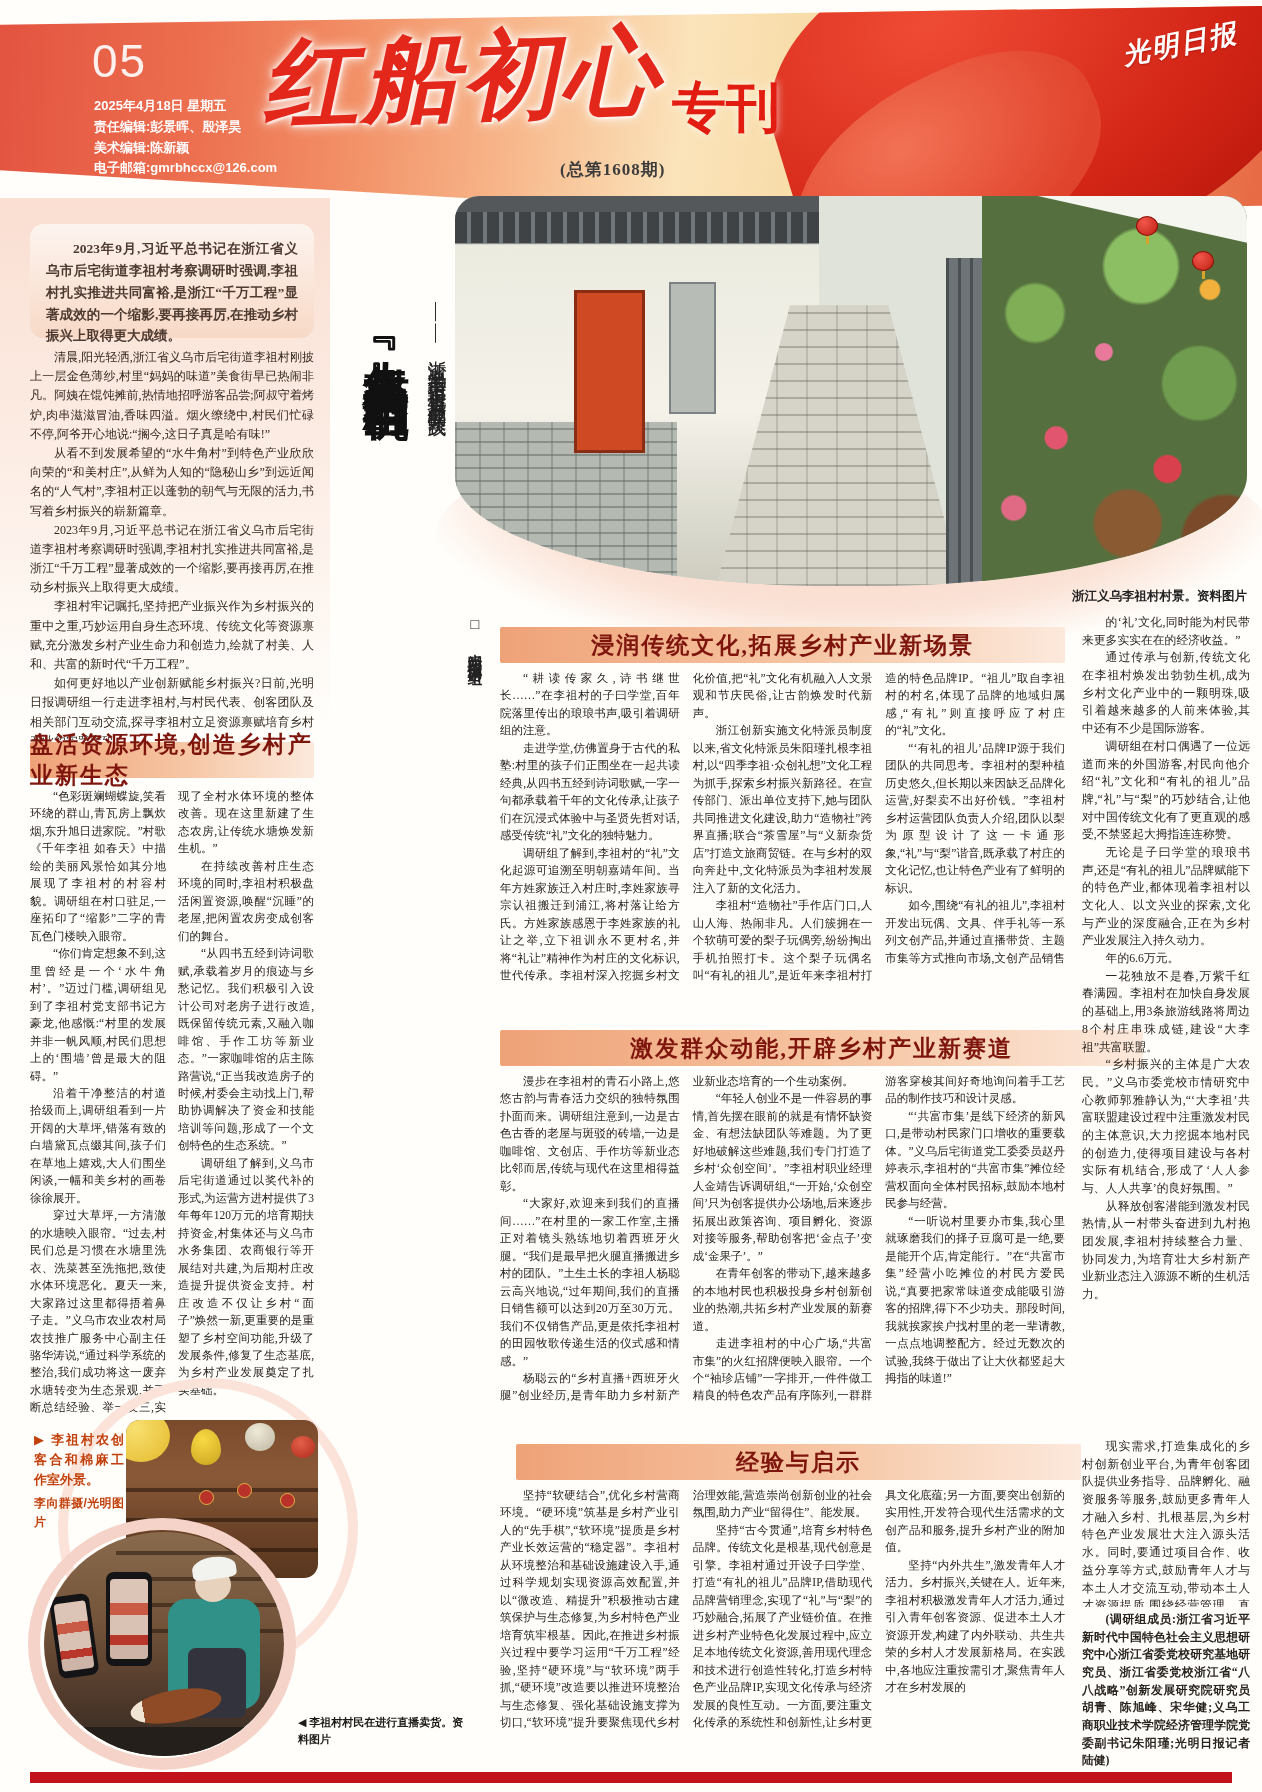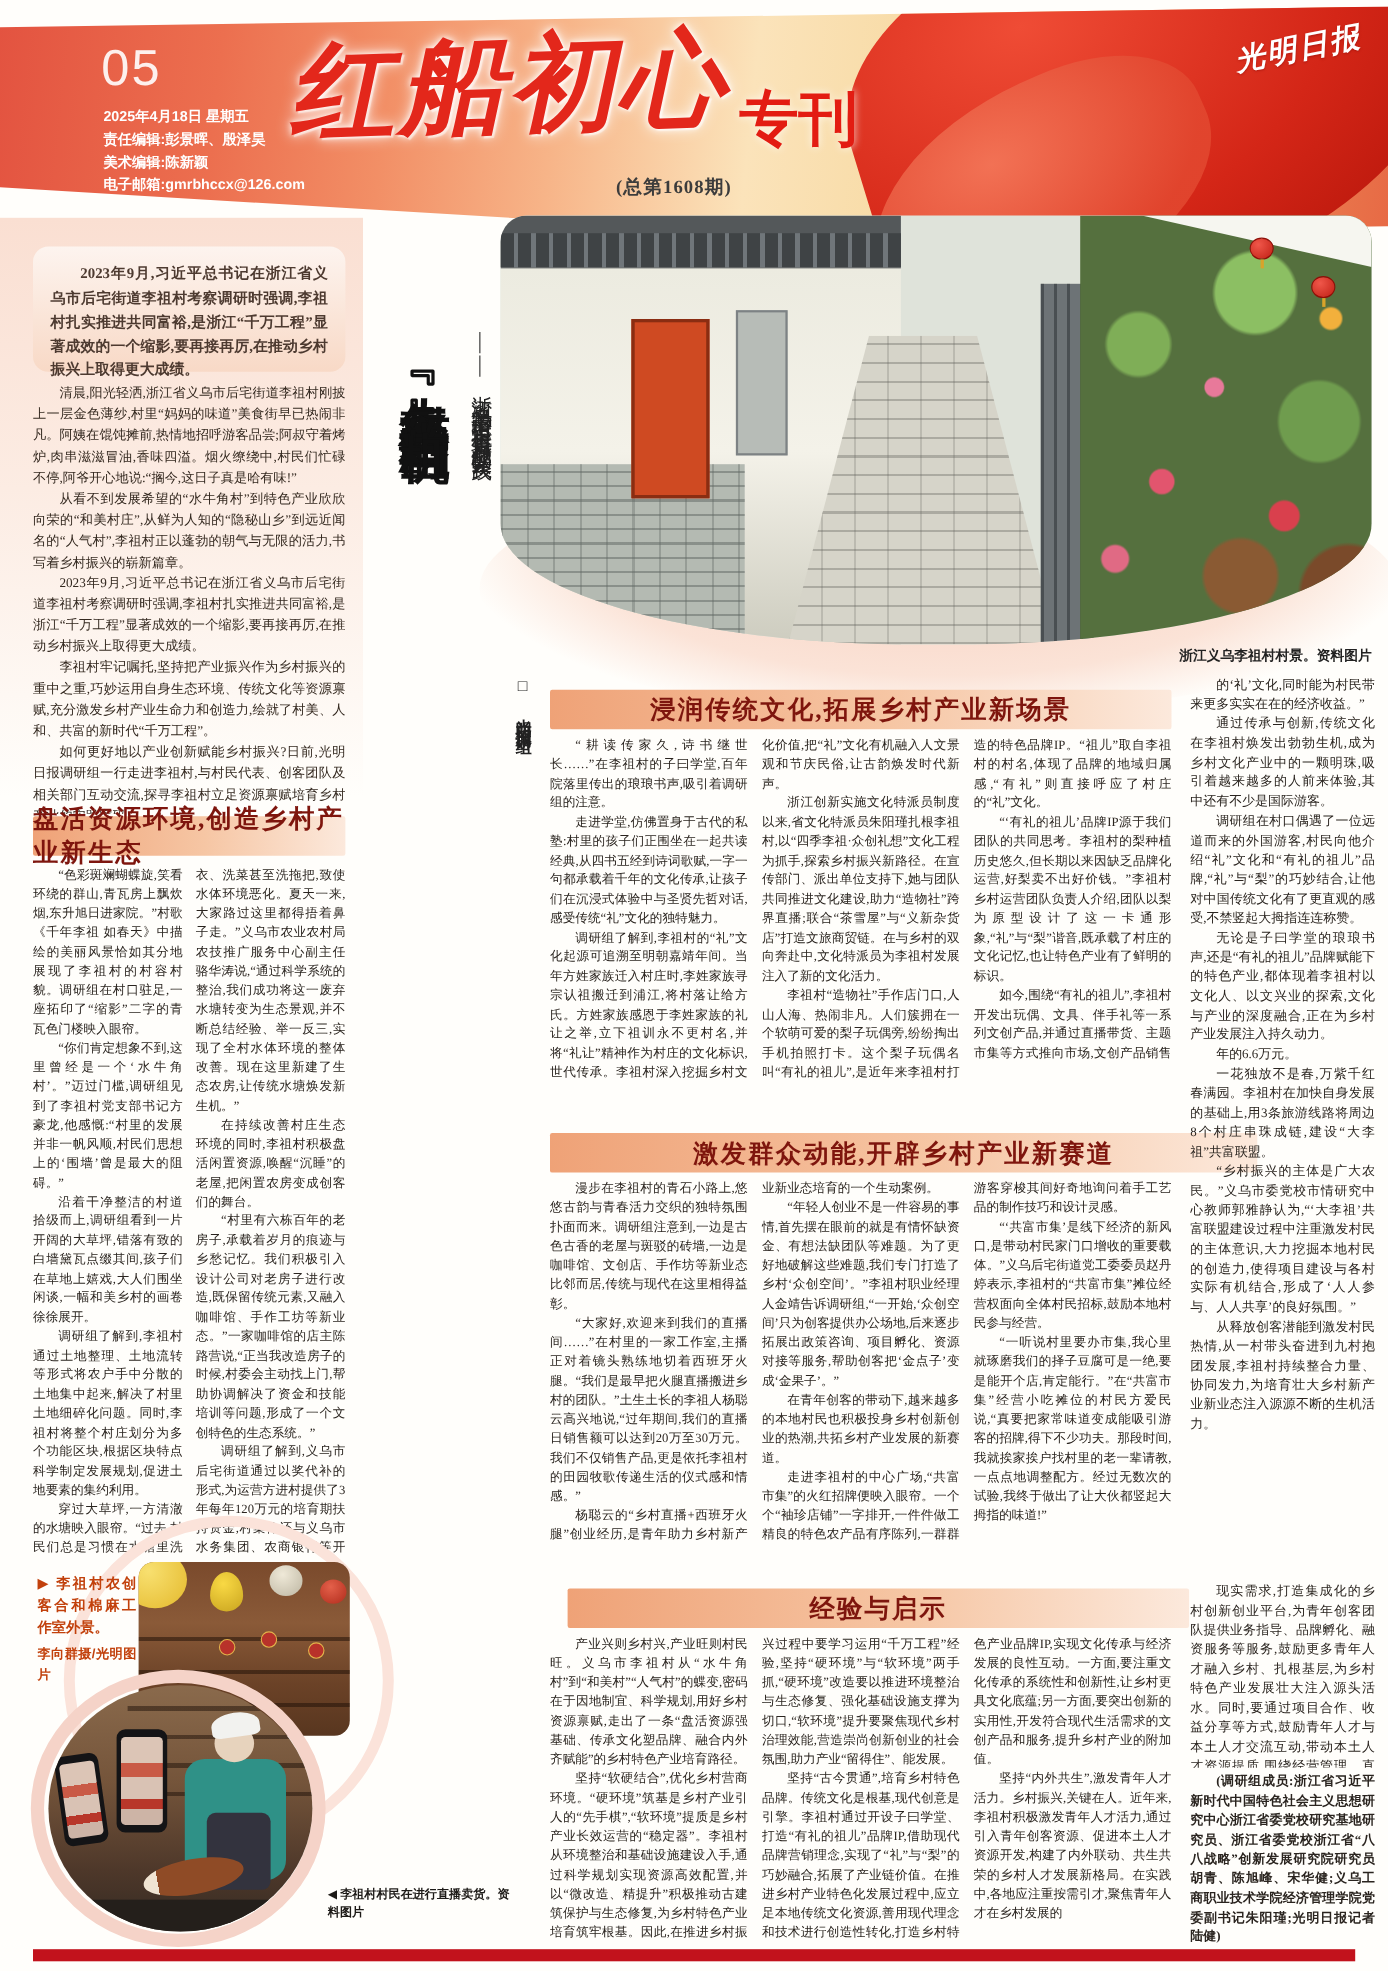--- a/index.html
+++ b/index.html
@@ -193,24 +193,23 @@
   </div>
   <div class="photo-caption-top" data-name="photo-caption">浙江义乌李祖村村景。资料图片</div>
 
   <div class="band" style="left:30px;top:742px;width:284px;" data-name="section-band-resources">
     <span data-name="section-title">盘活资源环境,创造乡村产业新生态</span>
   </div>
   <div class="body-text cols2" style="left:30px;top:788px;width:284px;height:634px;" data-name="section-body-resources">
       <p data-name="paragraph">“色彩斑斓蝴蝶旋,笑看环绕的群山,青瓦房上飘炊烟,东升旭日进家院。”村歌《千年李祖 如春天》中描绘的美丽风景恰如其分地展现了李祖村的村容村貌。调研组在村口驻足,一座拓印了“缩影”二字的青瓦色门楼映入眼帘。</p>
       <p data-name="paragraph">“你们肯定想象不到,这里曾经是一个‘水牛角村’。”迈过门槛,调研组见到了李祖村党支部书记方豪龙,他感慨:“村里的发展并非一帆风顺,村民们思想上的‘围墙’曾是最大的阻碍。”</p>
       <p data-name="paragraph">沿着干净整洁的村道拾级而上,调研组看到一片开阔的大草坪,错落有致的白墙黛瓦点缀其间,孩子们在草地上嬉戏,大人们围坐闲谈,一幅和美乡村的画卷徐徐展开。</p>
-      <p data-name="paragraph">调研组了解到,李祖村通过土地整理、土地流转等形式将农户手中分散的土地集中起来,解决了村里土地细碎化问题。同时,李祖村将整个村庄划分为多个功能区块,根据区块特点科学制定发展规划,促进土地要素的集约利用。</p>
       <p data-name="paragraph">穿过大草坪,一方清澈的水塘映入眼帘。“过去,村民们总是习惯在水塘里洗衣、洗菜甚至洗拖把,致使水体环境恶化。夏天一来,大家路过这里都得捂着鼻子走。”义乌市农业农村局农技推广服务中心副主任骆华涛说,“通过科学系统的整治,我们成功将这一废弃水塘转变为生态景观,并不断总结经验、举一反三,实现了全村水体环境的整体改善。现在这里新建了生态农房,让传统水塘焕发新生机。”</p>
       <p data-name="paragraph">在持续改善村庄生态环境的同时,李祖村积极盘活闲置资源,唤醒“沉睡”的老屋,把闲置农房变成创客们的舞台。</p>
-      <p data-name="paragraph">“村里有六栋百年的老房子,承载着岁月的痕迹与乡愁记忆。我们积极引入设计公司对老房子进行改造,既保留传统元素,又融入咖啡馆、手作工坊等新业态。”一家咖啡馆的店主陈路营说,“正当我改造房子的时候,村委会主动找上门,帮助协调解决了资金和技能培训等问题,形成了一个文创特色的生态系统。”</p>
+      <p data-name="paragraph">“从四书五经到诗词歌赋,承载着岁月的痕迹与乡愁记忆。我们积极引入设计公司对老房子进行改造,既保留传统元素,又融入咖啡馆、手作工坊等新业态。”一家咖啡馆的店主陈路营说,“正当我改造房子的时候,村委会主动找上门,帮助协调解决了资金和技能培训等问题,形成了一个文创特色的生态系统。”</p>
       <p data-name="paragraph">调研组了解到,义乌市后宅街道通过以奖代补的形式,为运营方进村提供了3年每年120万元的培育期扶持资金,村集体还与义乌市水务集团、农商银行等开展结对共建,为后期村庄改造提升提供资金支持。村庄改造不仅让乡村“面子”焕然一新,更重要的是重塑了乡村空间功能,升级了发展条件,修复了生态基底,为乡村产业发展奠定了扎实基础。</p>
     </div>
 
   <div class="band" style="left:500px;top:627px;width:565px;" data-name="section-band-culture">
     <span data-name="section-title">浸润传统文化,拓展乡村产业新场景</span>
   </div>
   <div class="body-text cols3" style="left:500px;top:670px;width:565px;height:330px;" data-name="section-body-culture">
       <p data-name="paragraph">“耕读传家久,诗书继世长……”在李祖村的子曰学堂,百年院落里传出的琅琅书声,吸引着调研组的注意。</p>
       <p data-name="paragraph">走进学堂,仿佛置身于古代的私塾:村里的孩子们正围坐在一起共读经典,从四书五经到诗词歌赋,一字一句都承载着千年的文化传承,让孩子们在沉浸式体验中与圣贤先哲对话,感受传统“礼”文化的独特魅力。</p>
       <p data-name="paragraph">调研组了解到,李祖村的“礼”文化起源可追溯至明朝嘉靖年间。当年方姓家族迁入村庄时,李姓家族寻宗认祖搬迁到浦江,将村落让给方氏。方姓家族感恩于李姓家族的礼让之举,立下祖训永不更村名,并将“礼让”精神作为村庄的文化标识,世代传承。李祖村深入挖掘乡村文化价值,把“礼”文化有机融入人文景观和节庆民俗,让古韵焕发时代新声。</p>
@@ -231,21 +230,20 @@
       <p data-name="paragraph">在青年创客的带动下,越来越多的本地村民也积极投身乡村创新创业的热潮,共拓乡村产业发展的新赛道。</p>
       <p data-name="paragraph">走进李祖村的中心广场,“共富市集”的火红招牌便映入眼帘。一个个“袖珍店铺”一字排开,一件件做工精良的特色农产品有序陈列,一群群游客穿梭其间好奇地询问着手工艺品的制作技巧和设计灵感。</p>
       <p data-name="paragraph">“‘共富市集’是线下经济的新风口,是带动村民家门口增收的重要载体。”义乌后宅街道党工委委员赵丹婷表示,李祖村的“共富市集”摊位经营权面向全体村民招标,鼓励本地村民参与经营。</p>
       <p data-name="paragraph">“一听说村里要办市集,我心里就琢磨我们的择子豆腐可是一绝,要是能开个店,肯定能行。”在“共富市集”经营小吃摊位的村民方爱民说,“真要把家常味道变成能吸引游客的招牌,得下不少功夫。那段时间,我就挨家挨户找村里的老一辈请教,一点点地调整配方。经过无数次的试验,我终于做出了让大伙都竖起大拇指的味道!”</p>
     </div>
 
   <div class="band" style="left:516px;top:1444px;width:565px;" data-name="section-band-lessons">
     <span data-name="section-title">经验与启示</span>
   </div>
   <div class="body-text cols3" style="left:500px;top:1487px;width:565px;height:280px;" data-name="section-body-lessons">
-      <p data-name="paragraph">产业兴则乡村兴,产业旺则村民旺。义乌市李祖村从“水牛角村”到“和美村”“人气村”的蝶变,密码在于因地制宜、科学规划,用好乡村资源禀赋,走出了一条“盘活资源强基础、传承文化塑品牌、融合内外齐赋能”的乡村特色产业培育路径。</p>
       <p data-name="paragraph">坚持“软硬结合”,优化乡村营商环境。“硬环境”筑基是乡村产业引人的“先手棋”,“软环境”提质是乡村产业长效运营的“稳定器”。李祖村从环境整治和基础设施建设入手,通过科学规划实现资源高效配置,并以“微改造、精提升”积极推动古建筑保护与生态修复,为乡村特色产业培育筑牢根基。因此,在推进乡村振兴过程中要学习运用“千万工程”经验,坚持“硬环境”与“软环境”两手抓,“硬环境”改造要以推进环境整治与生态修复、强化基础设施支撑为切口,“软环境”提升要聚焦现代乡村治理效能,营造崇尚创新创业的社会氛围,助力产业“留得住”、能发展。</p>
       <p data-name="paragraph">坚持“古今贯通”,培育乡村特色品牌。传统文化是根基,现代创意是引擎。李祖村通过开设子曰学堂、打造“有礼的祖儿”品牌IP,借助现代品牌营销理念,实现了“礼”与“梨”的巧妙融合,拓展了产业链价值。在推进乡村产业特色化发展过程中,应立足本地传统文化资源,善用现代理念和技术进行创造性转化,打造乡村特色产业品牌IP,实现文化传承与经济发展的良性互动。一方面,要注重文化传承的系统性和创新性,让乡村更具文化底蕴;另一方面,要突出创新的实用性,开发符合现代生活需求的文创产品和服务,提升乡村产业的附加值。</p>
       <p data-name="paragraph">坚持“内外共生”,激发青年人才活力。乡村振兴,关键在人。近年来,李祖村积极激发青年人才活力,通过引入青年创客资源、促进本土人才资源开发,构建了内外联动、共生共荣的乡村人才发展新格局。在实践中,各地应注重按需引才,聚焦青年人才在乡村发展的</p>
     </div>
 
   <div class="rcol" style="top:614px;height:806px;" data-name="right-continuation-column">
       <p data-name="paragraph">的‘礼’文化,同时能为村民带来更多实实在在的经济收益。”</p>
       <p data-name="paragraph">通过传承与创新,传统文化在李祖村焕发出勃勃生机,成为乡村文化产业中的一颗明珠,吸引着越来越多的人前来体验,其中还有不少是国际游客。</p>
       <p data-name="paragraph">调研组在村口偶遇了一位远道而来的外国游客,村民向他介绍“礼”文化和“有礼的祖儿”品牌,“礼”与“梨”的巧妙结合,让他对中国传统文化有了更直观的感受,不禁竖起大拇指连连称赞。</p>
       <p data-name="paragraph">无论是子曰学堂的琅琅书声,还是“有礼的祖儿”品牌赋能下的特色产业,都体现着李祖村以文化人、以文兴业的探索,文化与产业的深度融合,正在为乡村产业发展注入持久动力。</p>

